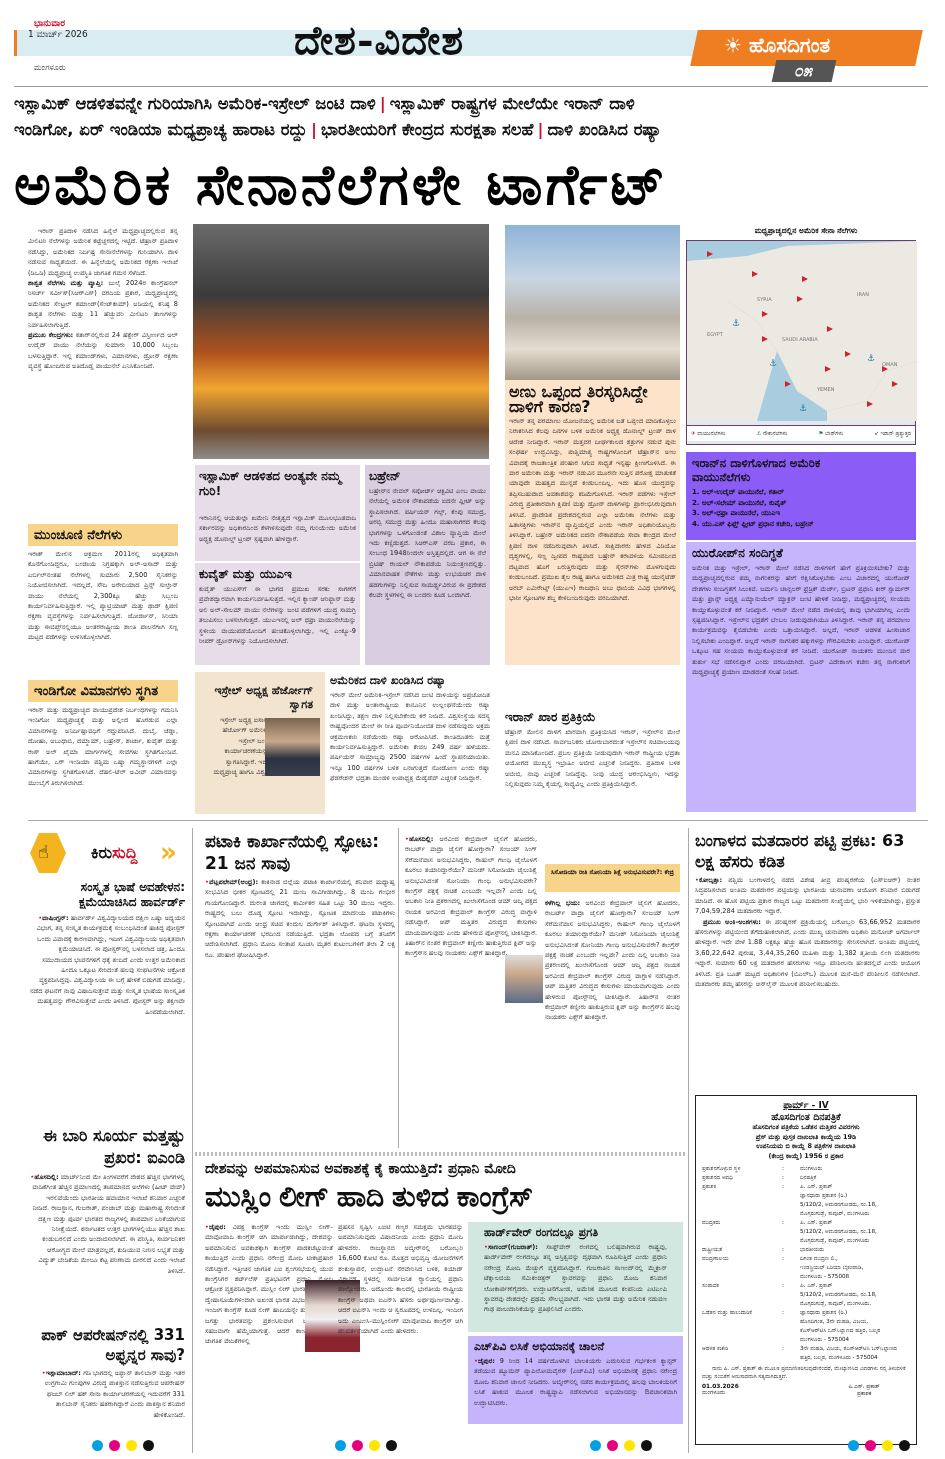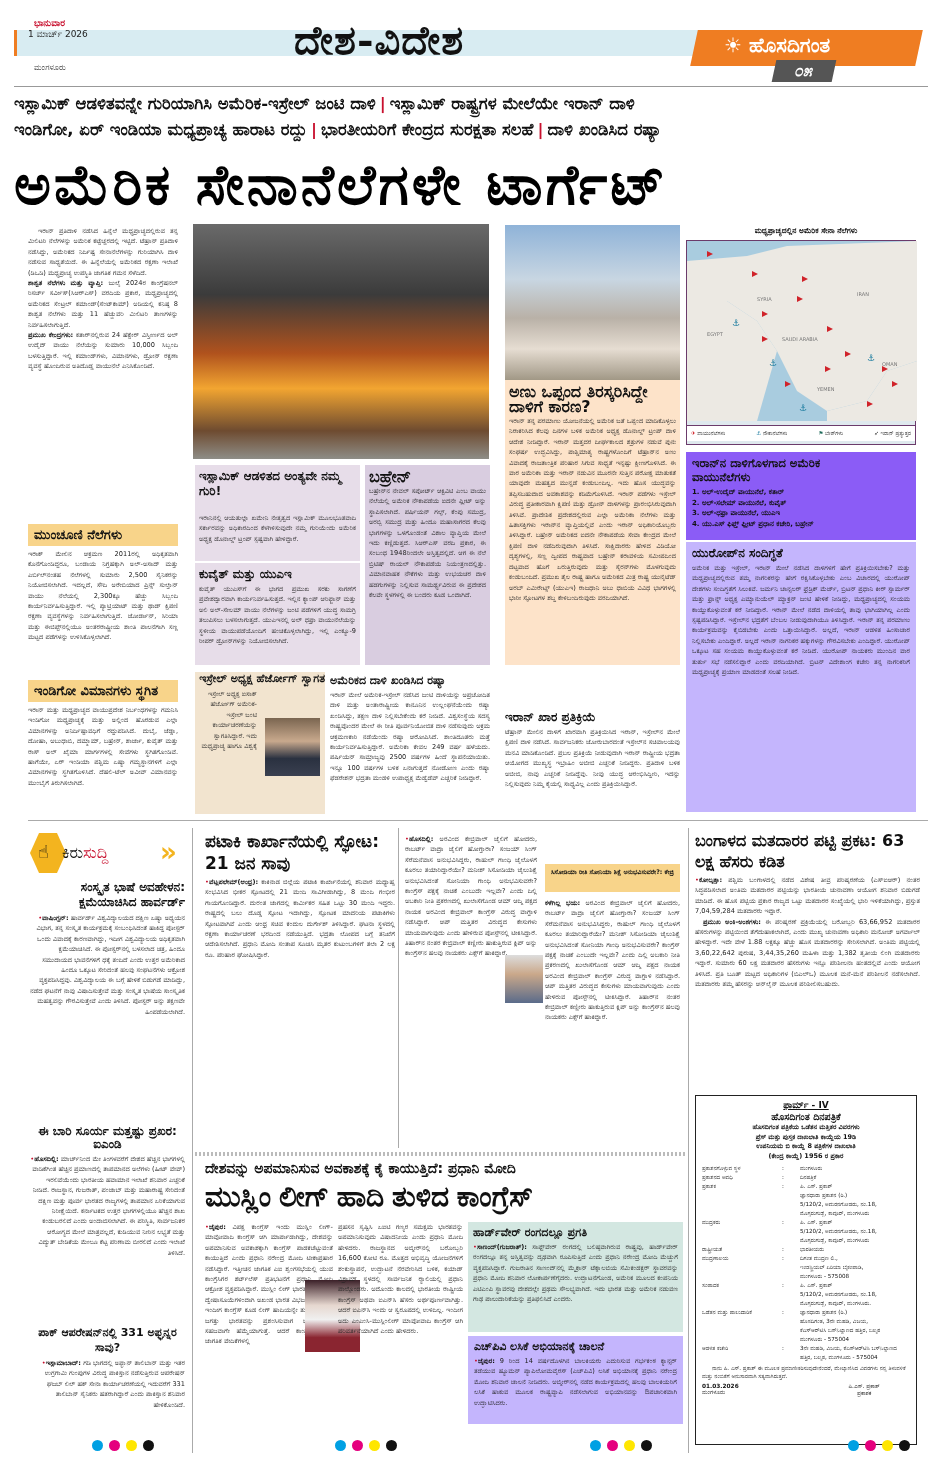--- a/index.html
+++ b/index.html
@@ -36,21 +36,21 @@
 .vrule{background:#aaa;width:1px}
 .hrule{background:#aaa;height:1px}
 .h-lg{font-weight:bold;font-size:22px;line-height:26px;color:#111}
 .reg{display:flex;gap:6px}
 .reg span{width:11px;height:11px;border-radius:50%;display:inline-block}
 .form{border:1.5px solid #222;background:#fff}
 .form .row{display:flex;font-size:5.6px;line-height:9px}
 .form .k{width:80px}.form .c{width:18px}.form .v{flex:1}
 .kiru{left:30px;top:833px;width:160px;height:40px}
 .kiru-hex{position:absolute;left:0;top:0;width:36px;height:40px;background:#f3b41f;clip-path:polygon(25% 0,75% 0,100% 50%,75% 100%,25% 100%,0 50%)}
-.kiru-text{position:absolute;left:32px;top:10px;font-size:16px;font-weight:normal}
+.kiru-text{position:absolute;left:61px;top:10px;font-size:16px;font-weight:bold}
 .kiru-text .a{color:#111}.kiru-text .b{color:#c8102e}
 .chev{position:absolute;top:4px;font-size:26px;color:#f3b41f;font-weight:bold}
 </style>
 </head>
 <body>
 
 <div class="abs masthead">
   <div class="mh-band"></div>
   <div class="mh-day">ಭಾನುವಾರ</div>
   <div class="mh-date">1 ಮಾರ್ಚ್ 2026</div>
@@ -88,21 +88,21 @@
 
 <div class="abs box-lav" style="left:195px;top:465px;width:165px;height:96px;padding:4px">
   <div class="box-title" style="font-size:12px;line-height:15px">ಇಸ್ಲಾಮಿಕ್ ಆಡಳಿತದ ಅಂತ್ಯವೇ ನಮ್ಮ ಗುರಿ!</div>
   <div class="col" style="margin-top:14px;height:52px;overflow:hidden">ಇರಾನಿನಲ್ಲಿ ಆಯತುಲ್ಲಾ ಖಮೇನಿ ನೇತೃತ್ವದ ಇಸ್ಲಾಮಿಕ್ ಮೂಲಭೂತವಾದಿ ಸರ್ಕಾರವನ್ನು ಅಧಿಕಾರದಿಂದ ಕೆಳಗಿಳಿಸುವುದೇ ನಮ್ಮ ಗುರಿಯೆಂದು ಅಮೆರಿಕ ಅಧ್ಯಕ್ಷ ಡೊನಾಲ್ಡ್ ಟ್ರಂಪ್ ಸ್ಪಷ್ಟವಾಗಿ ಹೇಳಿದ್ದಾರೆ.</div>
 </div>
 <div class="abs box-lav" style="left:195px;top:563px;width:165px;height:102px;padding:4px">
   <div class="box-title" style="font-size:12px;line-height:15px">ಕುವೈತ್ ಮತ್ತು ಯುಎಇ</div>
   <div class="col" style="margin-top:2px;height:80px;overflow:hidden">ಕುವೈತ್ ಯುಎಸ್‌ಗೆ ಈ ಭಾಗದ ಪ್ರಮುಖ ಸರಕು ಸಾಗಣೆಗೆ ಪ್ರವೇಶದ್ವಾರವಾಗಿ ಕಾರ್ಯನಿರ್ವಹಿಸುತ್ತದೆ. ಇಲ್ಲಿನ ಕ್ಯಾಂಪ್ ಆರಿಫ್ಜಾನ್ ಮತ್ತು ಅಲಿ ಅಲ್-ಸೇಲಮ್ ವಾಯು ನೆಲೆಗಳನ್ನು ಜಂಟಿ ಪಡೆಗಳಿಗೆ ಯುದ್ಧ ಸಾಮಗ್ರಿ ತಲುಪಿಸಲು ಬಳಸಲಾಗುತ್ತದೆ. ಯುಎಇನಲ್ಲಿ ಅಲ್ ಧಫ್ರಾ ವಾಯುನೆಲೆಯನ್ನು ಸ್ಥಳೀಯ ವಾಯುಪಡೆಯೊಂದಿಗೆ ಹಂಚಿಕೊಳ್ಳಲಾಗಿದ್ದು, ಇಲ್ಲಿ ಎಂಕ್ಯೂ-9 ರೀಪರ್ ಡ್ರೋನ್‌ಗಳನ್ನು ನಿಯೋಜಿಸಲಾಗಿದೆ.</div>
 </div>
 <div class="abs box-lav2" style="left:365px;top:465px;width:125px;height:200px;padding:4px">
-  <div class="box-title" style="font-size:16px;line-height:15px">ಬಹ್ರೇನ್</div>
+  <div class="box-title" style="font-size:12px;line-height:15px">ಬಹ್ರೇನ್</div>
   <div class="col" style="margin-top:2px;height:175px;overflow:hidden">ಬಹ್ರೇನ್‌ನ ನೇವಲ್ ಸಪೋರ್ಟ್ ಆಕ್ಟಿವಿಟಿ ಎಂಬ ವಾಯು ನೆಲೆಯಲ್ಲಿ ಅಮೆರಿಕ ನೌಕಾಪಡೆಯ ಐದನೇ ಫ್ಲೀಟ್ ಅನ್ನು ಸ್ಥಾಪಿಸಲಾಗಿದೆ. ಪರ್ಷಿಯನ್ ಗಲ್ಫ್, ಕೆಂಪು ಸಮುದ್ರ, ಅರಬ್ಬಿ ಸಮುದ್ರ ಮತ್ತು ಹಿಂದೂ ಮಹಾಸಾಗರದ ಕೆಲವು ಭಾಗಗಳನ್ನು ಒಳಗೊಂಡಂತೆ ವಿಶಾಲ ವ್ಯಾಪ್ತಿಯ ಮೇಲೆ ಇದು ಕಣ್ಣಿಡುತ್ತದೆ. ಸಿಆರ್‌ಎಸ್ ವರದಿ ಪ್ರಕಾರ, ಈ ಸಂಬಂಧ 1948ರಿಂದಲೇ ಅಸ್ತಿತ್ವದಲ್ಲಿದೆ. ಆಗ ಈ ನೆಲೆ ಬ್ರಿಟಿಷ್ ರಾಯಲ್ ನೌಕಾಪಡೆಯ ನಿಯಂತ್ರಣದಲ್ಲಿತ್ತು. ವಿಮಾನವಾಹಕ ನೌಕೆಗಳು ಮತ್ತು ಉಭಯಚರ ದಾಳಿ ಹಡಗುಗಳನ್ನು ನಿಲ್ಲಿಸುವ ಸಾಮರ್ಥ್ಯವಿರುವ ಈ ಪ್ರದೇಶದ ಕೆಲವೇ ಸ್ಥಳಗಳಲ್ಲಿ ಈ ಬಂದರು ಕೂಡ ಒಂದಾಗಿದೆ.</div>
 </div>
 
 <div class="abs photo2" style="left:505px;top:225px;width:175px;height:155px"></div>
 <div class="abs box-peach" style="left:505px;top:380px;width:175px;height:285px;padding:4px">
   <div class="box-title" style="font-size:16px;line-height:15px">ಅಣು ಒಪ್ಪಂದ ತಿರಸ್ಕರಿಸಿದ್ದೇ ದಾಳಿಗೆ ಕಾರಣ?</div>
   <div class="col" style="margin-top:2px;height:235px;overflow:hidden">ಇರಾನ್ ತನ್ನ ಪರಮಾಣು ಯೋಜನೆಯಲ್ಲಿ ಅಮೆರಿಕ ಜತೆ ಒಪ್ಪಂದ ಮಾಡಿಕೊಳ್ಳಲು ನಿರಾಕರಿಸಿದ ಕೆಲವು ದಿನಗಳ ಬಳಿಕ ಅಮೆರಿಕ ಅಧ್ಯಕ್ಷ ಡೊನಾಲ್ಡ್ ಟ್ರಂಪ್ ದಾಳಿ ಆದೇಶ ನೀಡಿದ್ದಾರೆ. ಇರಾನ್ ಮತ್ತದರ ದೀರ್ಘಕಾಲದ ಶತ್ರುಗಳ ನಡುವೆ ಪುನಃ ಸಂಘರ್ಷ ಉದ್ಭವಿಸಿದ್ದು, ಪಾಶ್ಚಿಮಾತ್ಯ ರಾಷ್ಟ್ರಗಳೊಂದಿಗೆ ಟೆಹ್ರಾನ್‌ನ ಅಣು ವಿವಾದಕ್ಕೆ ರಾಜತಾಂತ್ರಿಕ ಪರಿಹಾರ ಸಿಗುವ ಸಾಧ್ಯತೆ ಇನ್ನಷ್ಟು ಕ್ಷೀಣಗೊಳಿಸಿದೆ. ಈ ವಾರ ಅಮೆರಿಕಾ ಮತ್ತು ಇರಾನ್ ನಡುವಿನ ಮೂರನೇ ಸುತ್ತಿನ ಪರೋಕ್ಷ ಮಾತುಕತೆ ಯಾವುದೇ ಮಹತ್ವದ ಮುನ್ನಡೆ ಕಂಡುಬಂದಿಲ್ಲ. ಇದು ಹೊಸ ಯುದ್ಧವನ್ನು ತಪ್ಪಿಸಬಹುದಾದ ಅವಕಾಶವನ್ನು ಕಡಿಮೆಗೊಳಿಸಿದೆ. ಇರಾನ್ ಪಡೆಗಳು ಇಸ್ರೇಲ್ ವಿರುದ್ಧ ಪ್ರತೀಕಾರವಾಗಿ ಕ್ಷಿಪಣಿ ಮತ್ತು ಡ್ರೋನ್ ದಾಳಿಗಳನ್ನು ಪ್ರಾರಂಭಿಸಿರುವುದಾಗಿ ತಿಳಿಸಿವೆ. ಪ್ರಾದೇಶಿಕ ಪ್ರದೇಶದಲ್ಲಿರುವ ಎಲ್ಲಾ ಅಮೆರಿಕಾ ನೆಲೆಗಳು ಮತ್ತು ಹಿತಾಸಕ್ತಿಗಳು ಇರಾನ್‌ನ ವ್ಯಾಪ್ತಿಯಲ್ಲಿವೆ ಎಂದು ಇರಾನ್ ಅಧಿಕಾರಿಯೊಬ್ಬರು ತಿಳಿಸಿದ್ದಾರೆ. ಬಹ್ರೇನ್ ಅಮೆರಿಕದ ಐದನೇ ನೌಕಾಪಡೆಯ ಸೇವಾ ಕೇಂದ್ರದ ಮೇಲೆ ಕ್ಷಿಪಣಿ ದಾಳಿ ನಡೆದಿರುವುದಾಗಿ ತಿಳಿಸಿದೆ. ಸಾಕ್ಷಿದಾರರು ಹೇಳಿದ ವಿಡಿಯೋ ದೃಶ್ಯಗಳಲ್ಲಿ, ಸಣ್ಣ ದ್ವೀಪದ ರಾಷ್ಟ್ರವಾದ ಬಹ್ರೇನ್ ಕರಾವಳಿಯ ಸಮೀಪದಿಂದ ದಟ್ಟವಾದ ಹೊಗೆ ಏರುತ್ತಿರುವುದು ಮತ್ತು ಸೈರನ್‌ಗಳು ಮೊಳಗುವುದು ಕಂಡುಬಂದಿದೆ. ಪ್ರಮುಖ ತೈಲ ರಾಷ್ಟ್ರ ಹಾಗೂ ಅಮೆರಿಕದ ಮಿತ್ರ ರಾಷ್ಟ್ರ ಯುನೈಟೆಡ್ ಅರಬ್ ಎಮಿರೇಟ್ಸ್ (ಯುಎಇ) ರಾಜಧಾನಿ ಅಬು ಧಾಬಿಯ ವಿವಿಧ ಭಾಗಗಳಲ್ಲಿ ಭಾರೀ ಸ್ಫೋಟಗಳ ಶಬ್ದ ಕೇಳಿಬಂದಿರುವುದು ವರದಿಯಾಗಿದೆ.</div>
 </div>
 
 <div class="abs" style="left:686px;top:226px;width:240px;font-size:7.5px;font-weight:bold;text-align:center">ಮಧ್ಯಪ್ರಾಚ್ಯದಲ್ಲಿನ ಅಮೆರಿಕ ಸೇನಾ ನೆಲೆಗಳು</div>
@@ -155,21 +155,21 @@
     <div>2. ಅಲ್-ಸಲೇಮ್ ವಾಯುನೆಲೆ, ಕುವೈತ್</div>
     <div>3. ಅಲ್-ಧಫ್ರಾ ವಾಯುನೆಲೆ, ಯುಎಇ</div>
     <div>4. ಯು.ಎಸ್ ಫಿಫ್ತ್ ಫ್ಲೀಟ್ ಪ್ರಧಾನ ಕಚೇರಿ, ಬಹ್ರೇನ್</div>
   </div>
 </div>
 <div class="abs box-pink2" style="left:686px;top:542px;width:230px;height:270px;padding:4px 6px">
   <div class="box-title" style="font-size:12px;line-height:15px">ಯುರೋಪ್‌ನ ಸಂದಿಗ್ಧತೆ</div>
   <div class="col" style="margin-top:2px;height:245px;overflow:hidden">ಅಮೆರಿಕ ಮತ್ತು ಇಸ್ರೇಲ್, ಇರಾನ್ ಮೇಲೆ ನಡೆಸಿದ ದಾಳಿಗಳಿಗೆ ಹೇಗೆ ಪ್ರತಿಕ್ರಿಯಿಸಬೇಕು? ಮತ್ತು ಮಧ್ಯಪ್ರಾಚ್ಯದಲ್ಲಿರುವ ತಮ್ಮ ನಾಗರಿಕರನ್ನು ಹೇಗೆ ರಕ್ಷಿಸಿಕೊಳ್ಳಬೇಕು ಎಂಬ ವಿಚಾರದಲ್ಲಿ ಯುರೋಪ್ ದೇಶಗಳು ಸಂದಿಗ್ಧತೆಗೆ ಸಿಲುಕಿವೆ. ಜರ್ಮನಿ ಚಾನ್ಸಲರ್ ಫ್ರೆಡ್ರಿಕ್ ಮೆರ್ಜ್, ಬ್ರಿಟನ್ ಪ್ರಧಾನಿ ಕೀರ್ ಸ್ಟಾರ್ಮರ್ ಮತ್ತು ಫ್ರಾನ್ಸ್ ಅಧ್ಯಕ್ಷ ಎಮ್ಯಾನುಯೆಲ್ ಮ್ಯಾಕ್ರನ್ ಜಂಟಿ ಹೇಳಿಕೆ ನೀಡಿದ್ದು, ಮಧ್ಯಪ್ರಾಚ್ಯದಲ್ಲಿ ಸಂಯಮ ಕಾಯ್ದುಕೊಳ್ಳುವಂತೆ ಕರೆ ನೀಡಿದ್ದಾರೆ. ಇರಾನ್ ಮೇಲೆ ನಡೆದ ದಾಳಿಯಲ್ಲಿ ತಾವು ಭಾಗಿಯಾಗಿಲ್ಲ ಎಂದು ಸ್ಪಷ್ಟಪಡಿಸಿದ್ದಾರೆ. ಇಸ್ರೇಲ್‌ನ ಭದ್ರತೆಗೆ ಬೆಂಬಲ ನೀಡುವುದಾಗಿಯೂ ತಿಳಿಸಿದ್ದಾರೆ. ಇರಾನ್ ತನ್ನ ಪರಮಾಣು ಕಾರ್ಯಕ್ರಮವನ್ನು ಕೈಬಿಡಬೇಕು ಎಂದು ಒತ್ತಾಯಿಸಿದ್ದಾರೆ. ಅಲ್ಲದೆ, ಇರಾನ್ ಆಡಳಿತ ಹಿಂಸಾಚಾರ ನಿಲ್ಲಿಸಬೇಕು ಎಂದಿದ್ದಾರೆ. ಅಲ್ಲದೆ ಇರಾನ್ ನಾಗರಿಕರ ಹಕ್ಕುಗಳನ್ನು ಗೌರವಿಸಬೇಕು ಎಂದಿದ್ದಾರೆ. ಯುರೋಪ್ ಒಕ್ಕೂಟ ಸಹ ಸಂಯಮ ಕಾಯ್ದುಕೊಳ್ಳುವಂತೆ ಕರೆ ನೀಡಿದೆ. ಯುರೋಪ್ ನಾಯಕರು ಮುಂದಿನ ವಾರ ತುರ್ತು ಸಭೆ ನಡೆಸಲಿದ್ದಾರೆ ಎಂದು ವರದಿಯಾಗಿದೆ. ಬ್ರಿಟನ್ ವಿದೇಶಾಂಗ ಕಚೇರಿ ತನ್ನ ನಾಗರಿಕರಿಗೆ ಮಧ್ಯಪ್ರಾಚ್ಯಕ್ಕೆ ಪ್ರಯಾಣ ಮಾಡದಂತೆ ಸಲಹೆ ನೀಡಿದೆ.</div>
 </div>
 
-<div class="abs box-tan" style="left:195px;top:672px;width:130px;height:142px;padding:0">
+<div class="abs box-tan" style="left:195px;top:672px;width:130px;height:142px;padding:12px">
   <div class="box-title" style="font-size:11px;line-height:14px;text-align:right">ಇಸ್ರೇಲ್ ಅಧ್ಯಕ್ಷ ಹೆರ್ಜೋಗ್ ಸ್ವಾಗತ</div>
   <div class="abs" style="left:70px;top:46px;width:55px;height:58px;background:linear-gradient(180deg,#7a6550,#c8a98d 40%,#2a3140 70%,#3a4050)"></div>
   <div class="col" style="margin-top:3px;width:62px;height:62px;overflow:hidden;text-align:right">ಇಸ್ರೇಲ್ ಅಧ್ಯಕ್ಷ ಐಸಾಕ್ ಹೆರ್ಜೋಗ್ ಅಮೆರಿಕ-ಇಸ್ರೇಲ್ ಜಂಟಿ ಕಾರ್ಯಾಚರಣೆಯನ್ನು ಸ್ವಾಗತಿಸಿದ್ದಾರೆ. ಇದು ಮಧ್ಯಪ್ರಾಚ್ಯ ಹಾಗೂ ವಿಶ್ವಕ್ಕೆ ಉತ್ತಮ ಭವಿಷ್ಯ ತರುತ್ತದೆ ಎಂದು ಹೇಳಿದ್ದಾರೆ.</div>
 </div>
 
 <div class="abs" style="left:330px;top:674px;width:160px">
   <div class="box-title" style="font-size:11px;line-height:14px">ಅಮೆರಿಕದ ದಾಳಿ ಖಂಡಿಸಿದ ರಷ್ಯಾ</div>
   <div class="col" style="margin-top:2px;height:120px;overflow:hidden">ಇರಾನ್ ಮೇಲೆ ಅಮೆರಿಕ-ಇಸ್ರೇಲ್ ನಡೆಸಿದ ಜಂಟಿ ದಾಳಿಯನ್ನು ಅಪ್ರಚೋದಿತ ದಾಳಿ ಮತ್ತು ಅಂತಾರಾಷ್ಟ್ರೀಯ ಕಾನೂನಿನ ಉಲ್ಲಂಘನೆಯೆಂದು ರಷ್ಯಾ ಖಂಡಿಸಿದ್ದು, ತಕ್ಷಣ ದಾಳಿ ನಿಲ್ಲಿಸಬೇಕೆಂದು ಕರೆ ನೀಡಿದೆ. ವಿಶ್ವಸಂಸ್ಥೆಯ ಸದಸ್ಯ ರಾಷ್ಟ್ರವೊಂದರ ಮೇಲೆ ಈ ರೀತಿ ಪೂರ್ವನಿಯೋಜಿತ ದಾಳಿ ನಡೆಸುವುದು ಅಕ್ರಮ ಆಕ್ರಮಣಕಾರಿ ನಡೆಯೆಂದು ರಷ್ಯಾ ಆರೋಪಿಸಿದೆ. ಶಾಂತಿದೂತರು ಮತ್ತೆ ಕಾರ್ಯನಿರ್ವಹಿಸುತ್ತಿದ್ದಾರೆ. ಅಮೆರಿಕಾ ಕೇವಲ 249 ವರ್ಷ ಹಳೆಯದು. ಪರ್ಷಿಯನ್ ಸಾಮ್ರಾಜ್ಯವು 2500 ವರ್ಷಗಳ ಹಿಂದೆ ಸ್ಥಾಪನೆಯಾಯಿತು. ಇನ್ನೂ 100 ವರ್ಷಗಳ ಬಳಿಕ ಏನಾಗುತ್ತದೆ ನೋಡೋಣ ಎಂದು ರಷ್ಯಾ ಫೆಡರೇಶನ್ ಭದ್ರತಾ ಮಂಡಳಿ ಉಪಾಧ್ಯಕ್ಷ ಮೆಡ್ವೆಡೆವ್ ಎಚ್ಚರಿಕೆ ನೀಡಿದ್ದಾರೆ.</div>
 </div>
 
@@ -186,25 +186,25 @@
   <div class="kiru-text"><span class="a">ಕಿರು</span><span class="b">ಸುದ್ದಿ</span></div>
   <div class="chev" style="left:130px">»</div>
 </div>
 <div class="abs vrule" style="left:192px;top:828px;height:625px"></div>
 
 <div class="abs" style="left:30px;top:880px;width:155px">
   <div class="box-title" style="font-size:12px;line-height:15px;text-align:right">ಸಂಸ್ಕೃತ ಭಾಷೆ ಅವಹೇಳನ: ಕ್ಷಮೆಯಾಚಿಸಿದ ಹಾರ್ವರ್ಡ್</div>
   <div class="col" style="margin-top:3px;height:170px;overflow:hidden;text-align:right"><span class="red-dot">•</span><b>ವಾಷಿಂಗ್ಟನ್:</b> <span>ಹಾರ್ವರ್ಡ್ ವಿಶ್ವವಿದ್ಯಾಲಯದ ದಕ್ಷಿಣ ಏಷ್ಯಾ ಅಧ್ಯಯನ ವಿಭಾಗ, ತನ್ನ ಸಂಸ್ಕೃತ ಕಾರ್ಯಕ್ರಮಕ್ಕೆ ಸಂಬಂಧಿಸಿದಂತೆ ಹಾಕಿದ್ದ ಪೋಸ್ಟರ್ ಒಂದು ವಿವಾದಕ್ಕೆ ಕಾರಣವಾಗಿದ್ದು, ಇದೀಗ ವಿಶ್ವವಿದ್ಯಾಲಯ ಅಧಿಕೃತವಾಗಿ ಕ್ಷಮೆಯಾಚಿಸಿದೆ. ಈ ಪೋಸ್ಟರ್‌ನಲ್ಲಿ ಬಳಸಲಾದ ಚಿತ್ರ, ಹಿಂದೂ ಸಮುದಾಯದ ಭಾವನೆಗಳಿಗೆ ಧಕ್ಕೆ ತಂದಿದೆ ಎಂದು ಉತ್ತರ ಅಮೆರಿಕಾದ ಹಿಂದೂ ಒಕ್ಕೂಟ ಸೇರಿದಂತೆ ಹಲವು ಸಂಘಟನೆಗಳು ಆಕ್ರೋಶ ವ್ಯಕ್ತಪಡಿಸಿದ್ದವು. ವಿಶ್ವವಿದ್ಯಾಲಯ ಈ ಬಗ್ಗೆ ಹೇಳಿಕೆ ಬಿಡುಗಡೆ ಮಾಡಿದ್ದು, ನಡೆದ ಘಟನೆಗೆ ನಾವು ವಿಷಾದಿಸುತ್ತೇವೆ ಮತ್ತು ಸಂಸ್ಕೃತ ಭಾಷೆಯ ಸಾಂಸ್ಕೃತಿಕ ಮಹತ್ವವನ್ನು ಗೌರವಿಸುತ್ತೇವೆ ಎಂದು ತಿಳಿಸಿದೆ. ಪೋಸ್ಟರ್ ಅನ್ನು ತಕ್ಷಣವೇ ಹಿಂಪಡೆಯಲಾಗಿದೆ.</span></div>
 </div>
 <div class="abs" style="left:30px;top:1125px;width:155px">
-  <div class="box-title" style="font-size:12px;line-height:13px;text-align:center">ಈ ಬಾರಿ ಸೂರ್ಯ ಮತ್ತಷ್ಟು ಪ್ರಖರ: ಐಎಂಡಿ</div>
+  <div class="box-title" style="font-size:16px;line-height:22px;text-align:right">ಈ ಬಾರಿ ಸೂರ್ಯ ಮತ್ತಷ್ಟು ಪ್ರಖರ: ಐಎಂಡಿ</div>
   <div class="col" style="margin-top:3px;height:150px;overflow:hidden;text-align:right"><span class="red-dot">•</span><b>ಹೊಸದಿಲ್ಲಿ:</b> <span>ಮಾರ್ಚ್‌ನಿಂದ ಮೇ ತಿಂಗಳವರೆಗೆ ದೇಶದ ಹೆಚ್ಚಿನ ಭಾಗಗಳಲ್ಲಿ ವಾಡಿಕೆಗಿಂತ ಹೆಚ್ಚಿನ ಪ್ರಮಾಣದಲ್ಲಿ ತಾಪಮಾನದ ಅಲೆಗಳು (ಹೀಟ್ ವೇವ್) ಇರಲಿವೆಯೆಂದು ಭಾರತೀಯ ಹವಾಮಾನ ಇಲಾಖೆ ಶನಿವಾರ ಎಚ್ಚರಿಕೆ ನೀಡಿದೆ. ರಾಜಸ್ಥಾನ, ಗುಜರಾತ್, ಪಂಜಾಬ್ ಮತ್ತು ಮಹಾರಾಷ್ಟ್ರ ಸೇರಿದಂತೆ ದಕ್ಷಿಣ ಮತ್ತು ಪೂರ್ವ ಭಾರತದ ರಾಜ್ಯಗಳಲ್ಲಿ ತಾಪಮಾನ ಏರಿಕೆಯಾಗುವ ನಿರೀಕ್ಷೆಯಿದೆ. ಕರ್ನಾಟಕದ ಉತ್ತರ ಭಾಗಗಳಲ್ಲಿಯೂ ಹೆಚ್ಚಿನ ಶಾಖ ಕಂಡುಬರಲಿದೆ ಎಂದು ಅಂದಾಜಿಸಲಾಗಿದೆ. ಈ ಪರಿಸ್ಥಿತಿ, ಸಾರ್ವಜನಿಕರ ಆರೋಗ್ಯದ ಮೇಲೆ ಮಾತ್ರವಲ್ಲದೆ, ಕುಡಿಯುವ ನೀರಿನ ಲಭ್ಯತೆ ಮತ್ತು ವಿದ್ಯುತ್ ಬೇಡಿಕೆಯ ಮೇಲೂ ಕೆಟ್ಟ ಪರಿಣಾಮ ಬೀರಲಿದೆ ಎಂದು ಇಲಾಖೆ ತಿಳಿಸಿದೆ.</span></div>
 </div>
 <div class="abs" style="left:30px;top:1325px;width:155px">
-  <div class="box-title" style="font-size:11px;line-height:15px;text-align:center">ಪಾಕ್ ಆಪರೇಷನ್‌ನಲ್ಲಿ 331 ಅಫ್ಘನ್ನರ ಸಾವು?</div>
+  <div class="box-title" style="font-size:15px;line-height:20px;text-align:right">ಪಾಕ್ ಆಪರೇಷನ್‌ನಲ್ಲಿ 331 ಅಫ್ಘನ್ನರ ಸಾವು?</div>
   <div class="col" style="margin-top:3px;height:60px;overflow:hidden;text-align:right"><span class="red-dot">•</span><b>ಇಸ್ಲಾಮಾಬಾದ್:</b> <span>ಗಡಿ ಭಾಗದಲ್ಲಿ ಅಫ್ಘಾನ್ ತಾಲಿಬಾನ್ ಮತ್ತು ಇತರ ಉಗ್ರಗಾಮಿ ಗುಂಪುಗಳ ವಿರುದ್ಧ ಪಾಕಿಸ್ತಾನ ನಡೆಸುತ್ತಿರುವ ಆಪರೇಷನ್ ಘಜಬ್ ಲಿಲ್ ಹಕ್ ಸೇನಾ ಕಾರ್ಯಾಚರಣೆಯಲ್ಲಿ ಇದುವರೆಗೆ 331 ತಾಲಿಬಾನ್ ಸೈನಿಕರು ಹತರಾಗಿದ್ದಾರೆ ಎಂದು ಪಾಕಿಸ್ತಾನ ಶನಿವಾರ ಹೇಳಿಕೊಂಡಿದೆ.</span></div>
 </div>
 
 <div class="abs" style="left:205px;top:830px;width:190px">
   <div class="h-lg" style="font-size:17px;line-height:22px">ಪಟಾಕಿ ಕಾರ್ಖಾನೆಯಲ್ಲಿ ಸ್ಫೋಟ: 21 ಜನ ಸಾವು</div>
   <div class="col" style="margin-top:3px;height:245px;overflow:hidden"><span class="red-dot">•</span><b>ವೆಟ್ಲಪಲೇಮ್(ಆಂಧ್ರ):</b> <span>ಕಾಕಿನಾಡ ಜಿಲ್ಲೆಯ ಪಟಾಕಿ ಕಾರ್ಖಾನೆಯಲ್ಲಿ ಶನಿವಾರ ಮಧ್ಯಾಹ್ನ ಸಂಭವಿಸಿದ ಭೀಕರ ಸ್ಫೋಟದಲ್ಲಿ 21 ಮಂದಿ ಸಾವಿಗೀಡಾಗಿದ್ದು, 8 ಮಂದಿ ಗಂಭೀರ ಗಾಯಗೊಂಡಿದ್ದಾರೆ. ದುರಂತ ಜಾಗದಲ್ಲಿ ಕಾರ್ಮಿಕರ ಸಹಿತ ಒಟ್ಟು 30 ಮಂದಿ ಇದ್ದರು. ರಾಷ್ಟ್ರದಲ್ಲಿ ಬಲು ದೊಡ್ಡ ಸ್ಫೋಟ ಇದಾಗಿದ್ದು, ಸ್ಫೋಟಕ ಮಾದರಿಯ ಪಟಾಕಿಗಳು ಸ್ಫೋಟವಾಗಿವೆ ಎಂದು ಆಂಧ್ರ ಸಚಿವ ಕಂದುಲ ದುರ್ಗೇಶ್ ತಿಳಿಸಿದ್ದಾರೆ. ಘಟನಾ ಸ್ಥಳದಲ್ಲಿ ರಕ್ಷಣಾ ಕಾರ್ಯಾಚರಣೆ ಭರದಿಂದ ನಡೆಯುತ್ತಿದೆ. ಭದ್ರತಾ ಲೋಪದ ಬಗ್ಗೆ ತನಿಖೆಗೆ ಆದೇಶಿಸಲಾಗಿದೆ. ಪ್ರಧಾನಿ ಮೋದಿ ಸಂತಾಪ ಸೂಚಿಸಿ ಮೃತರ ಕುಟುಂಬಗಳಿಗೆ ತಲಾ 2 ಲಕ್ಷ ರೂ. ಪರಿಹಾರ ಘೋಷಿಸಿದ್ದಾರೆ.</span></div>
 </div>
 <div class="abs vrule" style="left:398px;top:828px;height:320px"></div>
 
 <div class="abs" style="left:405px;top:830px;width:280px">
@@ -315,21 +315,21 @@
   </div>
 </div>
 
 <div class="abs hrule" style="left:195px;top:1152px;width:490px;height:4px;background:repeating-linear-gradient(90deg,#bbb 0 2px,#fff 2px 4px)"></div>
 <div class="abs" style="left:205px;top:1160px;width:480px;font-size:14px;font-weight:bold">ದೇಶವನ್ನು ಅಪಮಾನಿಸುವ ಅವಕಾಶಕ್ಕೆ ಕೈ ಕಾಯುತ್ತಿದೆ: ಪ್ರಧಾನಿ ಮೋದಿ</div>
 <div class="abs h-lg" style="left:205px;top:1180px;width:480px;font-size:28px;line-height:34px;font-family:Liberation Sans, sans-serif">ಮುಸ್ಲಿಂ ಲೀಗ್ ಹಾದಿ ತುಳಿದ ಕಾಂಗ್ರೆಸ್</div>
 <div class="abs col" style="left:205px;top:1222px;width:128px;height:225px;overflow:hidden"><span class="red-dot">•</span><b>ಜೈಪುರ:</b> <span>ವಿಪಕ್ಷ ಕಾಂಗ್ರೆಸ್ ಇಂದು ಮುಸ್ಲಿಂ ಲೀಗ್-ಮಾವೋವಾದಿ ಕಾಂಗ್ರೆಸ್ ಆಗಿ ಮಾರ್ಪಾಡಾಗಿದ್ದು, ದೇಶವನ್ನು ಅಪಮಾನಿಸುವ ಅವಕಾಶಕ್ಕಾಗಿ ಕಾಂಗ್ರೆಸ್ ಪಾಡಕಚೆಟ್ಟುವಂತೆ ಕಾಯುತ್ತಿದೆ ಎಂದು ಪ್ರಧಾನಿ ನರೇಂದ್ರ ಮೋದಿ ಟೀಕಾಪ್ರಹಾರ ನಡೆಸಿದ್ದಾರೆ. ಇತ್ತೀಚಿನ ಜಾಗತಿಕ ಎಐ ಶೃಂಗಸಭೆಯಲ್ಲಿ ಯುವ ಕಾಂಗ್ರೆಸಿಗರ ಶರ್ಟ್‌ಲೆಸ್ ಪ್ರತಿಭಟನೆಗೆ ಪ್ರಧಾನಿ ಮೋದಿ ಆಕ್ರೋಶ ವ್ಯಕ್ತಪಡಿಸಿದ್ದಾರೆ. ಮುಸ್ಲಿಂ ಲೀಗ್ ಭಾರತದ ಬಗ್ಗೆ ಅಷ್ಟ ದ್ವೇಷಾಸೂಯೆಗಳಿಂದಾಗಿ ಅಖಂಡ ಭಾರತ ವಿಭಜನೆಯಾಯಿತು. ಇಂದೀಗ ಕಾಂಗ್ರೆಸ್ ಕೂಡ ಲೀಗ್ ಹಾದಿಯನ್ನೇ ತುಳಿದಿದೆ. ಇಡೀ ಜಗತ್ತು ಭಾರತವನ್ನು ಪ್ರಶಂಸಿಸುವಾಗ ಭಾರತೀಯರಿಗೆ ಸಹಜವಾಗೇ ಹೆಮ್ಮೆಯಾಗುತ್ತೆ. ಆದರೆ ಕಾಂಗ್ರೆಸ್ ಮಾತ್ರ ಜಾಗತಿಕ ವೇದಿಕೆಗಳಲ್ಲಿ</span></div>
 <div class="abs" style="left:305px;top:1280px;width:55px;height:72px;background:linear-gradient(180deg,#3b2028,#e6d7cf 35%,#f0f0f0 55%,#8a2530 80%)"></div>
 <div class="abs col" style="left:338px;top:1222px;width:125px;height:225px;overflow:hidden">ಪ್ರಹಸನ ಸೃಷ್ಟಿಸಿ ಏಐಟಿ ಗಣ್ಯರ ಸಮಕ್ಷಮ ಭಾರತವನ್ನು ಅಪಮಾನಿಸುವುದು ವಿಷಾದನೀಯ ಎಂದು ಪ್ರಧಾನಿ ಮೋದಿ ಹೇಳಿದರು. ರಾಜಸ್ಥಾನದ ಅಜ್ಮೀರ್‌ನಲ್ಲಿ ಬರೋಬ್ಬರಿ 16,600 ಕೋಟಿ ರೂ. ಮೊತ್ತದ ಅಭಿವೃದ್ಧಿ ಯೋಜನೆಗಳಿಗೆ ಶಂಕುಸ್ಥಾಪನೆ, ಉದ್ಘಾಟನೆ ನೆರವೇರಿಸಿದ ಬಳಿಕ, ಕಯಾಡ್ ವಿಶ್ರಾಮ್ ಸ್ಥಳದಲ್ಲಿ ಸಾರ್ವಜನಿಕ ರ‍್ಯಾಲಿಯಲ್ಲಿ ಪ್ರಧಾನಿ ಪಾಲ್ಗೊಂಡರು. ಅದೊಂದು ಕಾಲದಲ್ಲಿ ಭಾರತೀಯ ರಾಷ್ಟ್ರೀಯ ಕಾಂಗ್ರೆಸ್ ಅಥವಾ ಐಎನ್‌ಸಿ ಹೆಸರು ಅರ್ಥಪೂರ್ಣವಾಗಿತ್ತು. ಆದರೆ ಐಎನ್‌ಸಿ ಇಂದು ಆ ಸ್ವರೂಪದಲ್ಲಿ ಉಳಿದಿಲ್ಲ. ಇಂದೀಗ ಅದು ಎಂಎಂಸಿ-ಮುಸ್ಲಿಂಲೀಗ್ ಮಾವೋವಾದಿ ಕಾಂಗ್ರೆಸ್ ಆಗಿ ಪರಿವರ್ತನೆಯಾಗಿದೆ ಎಂದು ಹೇಳಿದರು.</div>
 
-<div class="abs box-mint" style="left:468px;top:1222px;width:215px;height:110px;padding:4px 5px">
+<div class="abs box-mint" style="left:468px;top:1222px;width:215px;height:110px;padding:4px 16px">
   <div class="box-title" style="font-size:11px;line-height:14px">ಹಾರ್ಡ್‌ವೇರ್ ರಂಗದಲ್ಲೂ ಪ್ರಗತಿ</div>
   <div class="col" style="margin-top:2px;height:85px;overflow:hidden"><span class="red-dot">•</span><b>ಸಾಣಂದ್(ಗುಜರಾತ್):</b> <span>ಸಾಫ್ಟ್‌ವೇರ್ ರಂಗದಲ್ಲಿ ಬಲಿಷ್ಠವಾಗಿರುವ ರಾಷ್ಟ್ರವು, ಹಾರ್ಡ್‌ವೇರ್ ರಂಗದಲ್ಲೂ ತನ್ನ ಅಸ್ತಿತ್ವವನ್ನು ದೃಢವಾಗಿ ರೂಪಿಸುತ್ತಿದೆ ಎಂದು ಪ್ರಧಾನಿ ನರೇಂದ್ರ ಮೋದಿ ಮೆಚ್ಚುಗೆ ವ್ಯಕ್ತಪಡಿಸಿದ್ದಾರೆ. ಗುಜರಾತಿನ ಸಾಣಂದ್‌ನಲ್ಲಿ ಮೈಕ್ರಾನ್ ಟೆಕ್ನಾಲಜಿಯ ಸೆಮಿಕಂಡಕ್ಟರ್ ಸ್ಥಾವರವನ್ನು ಪ್ರಧಾನಿ ಮೋದಿ ಶನಿವಾರ ಲೋಕಾರ್ಪಣೆಗೈದರು. ಉದ್ಘಾಟನೆಗೊಂಡ, ಅಮೆರಿಕ ಮೂಲದ ಕಂಪನಿಯ ಎಟಿಎಂಪಿ ಸ್ಥಾವರವು ದೇಶದಲ್ಲೇ ಪ್ರಥಮ ಸೌಲಭ್ಯವಾಗಿದೆ. ಇದು ಭಾರತ ಮತ್ತು ಅಮೆರಿಕ ನಡುವಣ ಗಾಢ ಪಾಲುದಾರಿಕೆಯನ್ನು ಪ್ರತಿಫಲಿಸಿದೆ ಎಂದರು.</span></div>
 </div>
 <div class="abs box-pink2" style="left:468px;top:1336px;width:215px;height:88px;padding:4px 6px">
   <div class="box-title" style="font-size:11px;line-height:14px">ಎಚ್‌ಪಿವಿ ಲಸಿಕೆ ಅಭಿಯಾನಕ್ಕೆ ಚಾಲನೆ</div>
   <div class="col" style="margin-top:2px;height:65px;overflow:hidden"><span class="red-dot">•</span><b>ಜೈಪುರ:</b> <span>9 ರಿಂದ 14 ವರ್ಷದೊಳಗಿನ ಬಾಲಕಿಯರು ಎದುರಿಸುವ ಗರ್ಭಕಂಠ ಕ್ಯಾನ್ಸರ್ ತಡೆಯುವ ಹ್ಯೂಮನ್ ಪ್ಯಾಪಿಲೋಮವೈರಸ್ (ಎಚ್‌ಪಿವಿ) ಲಸಿಕೆ ಅಭಿಯಾನಕ್ಕೆ ಪ್ರಧಾನಿ ನರೇಂದ್ರ ಮೋದಿ ಶನಿವಾರ ಚಾಲನೆ ನೀಡಿದರು. ಅಜ್ಮೀರ್‌ನಲ್ಲಿ ನಡೆದ ಕಾರ್ಯಕ್ರಮದಲ್ಲಿ ಹಲವು ಬಾಲಕಿಯರಿಗೆ ಲಸಿಕೆ ಹಾಕುವ ಮೂಲಕ ರಾಷ್ಟ್ರವ್ಯಾಪಿ ನಡೆಸಲಾಗುವ ಅಭಿಯಾನವನ್ನು ಔಪಚಾರಿಕವಾಗಿ ಉದ್ಘಾಟಿಸಿದರು.</span></div>
 </div>
 
 <div class="abs reg" style="left:92px;top:1440px">
   <span style="background:#00a0e3"></span>

